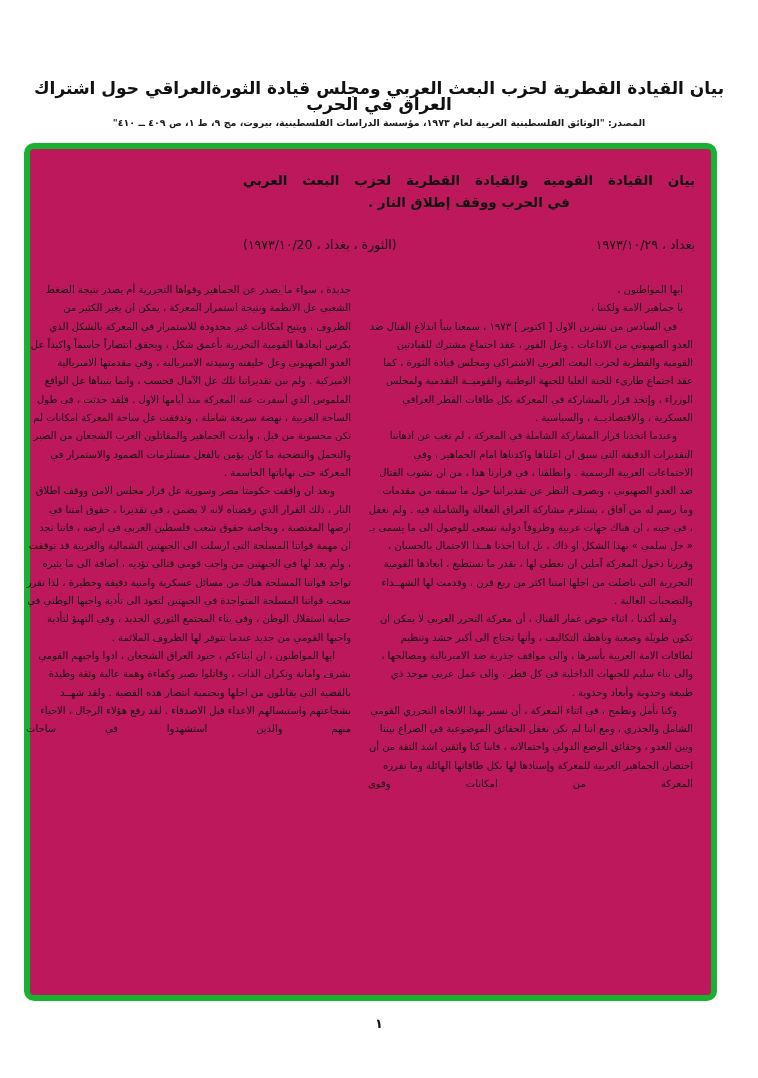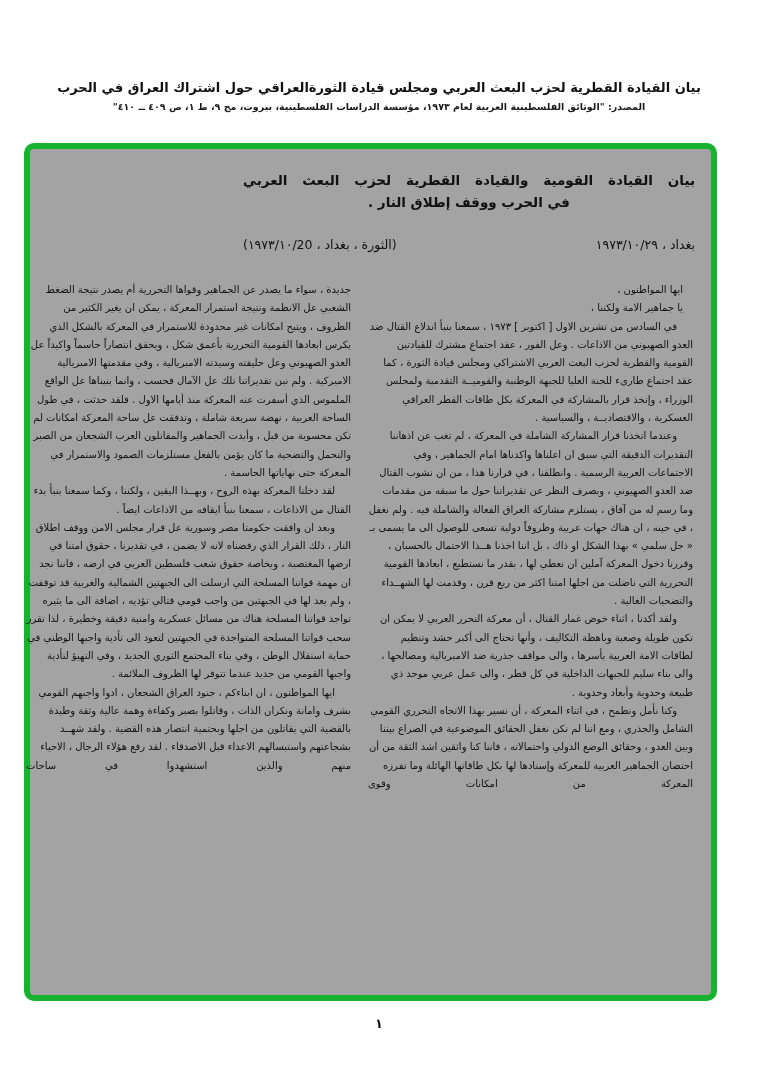--- a/index.html
+++ b/index.html
@@ -9,34 +9,34 @@
     font-family:"DejaVu Sans",sans-serif;
     color:#111;
     position:relative;
     overflow:hidden;
   }
   .page-header{
     position:absolute;top:80px;left:0;width:758px;
     text-align:center;direction:rtl;
   }
   .page-header .h-title{
-    font-size:13px;font-weight:bold;line-height:16px;
+    font-size:17px;font-weight:bold;line-height:16px;
     padding:0 22px;
   }
   .page-header .h-source{
     font-size:9.5px;font-weight:bold;margin-top:5px;
     color:#1a1a1a;
   }
   .doc-frame{
     position:absolute;left:24px;top:143px;
     width:693px;height:858px;
     border:6px solid #17b22f;
     border-radius:10px;
     box-sizing:border-box;
-    background:#a3a3a3;
+    background:#be185d;
   }
   .doc-title{
     position:absolute;top:20px;right:16px;width:452px;
     direction:rtl;
     font-weight:bold;font-size:13.5px;line-height:22px;
   }
   .title-line{
     text-align:justify;
     text-align-last:justify;
   }
@@ -95,21 +95,20 @@
     <div class="col" dir="rtl">
       <p class="p-short">ايها المواطنون ،</p>
       <p class="p-short">يا جماهير الامة ولكننا ،</p>
       <p class="p-ind">في السادس من تشرين الاول [ اكتوبر ] ١٩٧٣ ، سمعنا بنبأ اندلاع القتال ضد العدو الصهيوني من الاذاعات . وعل الفور ، عقد اجتماع مشترك للقيادتين القومية والقطرية لحزب البعث العربي الاشتراكي ومجلس قيادة الثورة ، كما عقد اجتماع طارىء للجنة العليا للجبهة الوطنية والقوميــة التقدمية ولمجلس الوزراء ، وإتخذ قرار بالمشاركة في المعركة بكل طاقات القطر العراقي العسكرية ، والاقتصاديــة ، والسياسية .</p>
       <p class="p-ind">وعندما اتخذنا قرار المشاركة الشاملة في المعركة ، لم تغب عن اذهاننا التقديرات الدقيقة التي سبق ان اعلناها واكدناها امام الجماهير ، وفي الاجتماعات العربية الرسمية . وانطلقنا ، في قرارنا هذا ، من ان نشوب القتال ضد العدو الصهيوني ، وبصرف النظر عن تقديراتنا حول ما سبقه من مقدمات وما رسم له من آفاق ، يستلزم مشاركة العراق الفعالة والشاملة فيه . ولم نغفل ، في حينه ، ان هناك جهات عربية وظروفاً دولية تسعى للوصول الى ما يسمى بـ « حل سلمي » بهذا الشكل او ذاك ، بل اننا اخذنا هــذا الاحتمال بالحسبان ، وقررنا دخول المعركة آملين ان نعطي لها ، بقدر ما نستطيع ، ابعادها القومية التحررية التي ناضلت من اجلها امتنا اكثر من ربع قرن ، وقدمت لها الشهــداء والتضحيات الغالية .</p>
       <p class="p-ind">ولقد أكدنا ، اثناء خوض غمار القتال ، أن معركة التحرر العربي لا يمكن ان تكون طويلة وصعبة وباهظة التكاليف ، وأنها تحتاج الى أكبر حشد وتنظيم لطاقات الامة العربية بأسرها ، والى مواقف جذرية ضد الامبريالية ومصالحها ، والى بناء سليم للجبهات الداخلية في كل قطر ، والى عمل عربي موحد ذي طبيعة وحدوية وأبعاد وحدوية .</p>
       <p class="p-ind p-flow">وكنا نأمل ونطمح ، في اثناء المعركة ، أن نسير بهذا الاتجاه التحرري القومي الشامل والجذري ، ومع اننا لم نكن نغفل الحقائق الموضوعية في الصراع بيننا وبين العدو ، وحقائق الوضع الدولي واحتمالاته ، فاننا كنا واثقين اشد الثقة من أن احتضان الجماهير العربية للمعركة وإسنادها لها بكل طاقاتها الهائلة وما تفرزه المعركة من امكانات وقوى</p>
     </div>
     <div class="col" dir="rtl">
       <p class="p-cont">جديدة ، سواء ما يصدر عن الجماهير وقواها التحررية أم يصدر نتيجة الضغط الشعبي عل الانظمة ونتيجة استمرار المعركة ، يمكن ان يغير الكثير من الظروف ، ويتيح امكانات غير محدودة للاستمرار في المعركة بالشكل الذي يكرس ابعادها القومية التحررية بأعمق شكل ، ويحقق انتصاراً حاسماً واكيداً عل العدو الصهيوني وعل حليفته وسيدته الامبريالية ، وفي مقدمتها الامبريالية الاميركية . ولم نبن تقديراتنا تلك عل الآمال فحسب ، وانما بنيناها عل الواقع الملموس الذي أسفرت عنه المعركة منذ أيامها الاول . فلقد حدثت ، في طول الساحة العربية ، نهضة سريعة شاملة ، وتدفقت عل ساحة المعركة امكانات لم تكن محسوبة من قبل ، وأبدت الجماهير والمقاتلون العرب الشجعان من الصبر والتحمل والتضحية ما كان يؤمن بالفعل مستلزمات الصمود والاستمرار في المعركة حتى نهاياتها الحاسمة .</p>
-      <p class="p-ind">لقد دخلنا المعركة بهذه الروح ، وبهــذا اليقين ، ولكننا ، وكما سمعنا بنبأ بدء القتال من الاذاعات ، سمعنا بنبأ ايقافه من الاذاعات ايضاً .</p>
       <p class="p-ind">وبعد ان وافقت حكومتا مصر وسورية عل قرار مجلس الامن ووقف اطلاق النار ، ذلك القرار الذي رفضناه لانه لا يضمن ، في تقديرنا ، حقوق امتنا في ارضها المغتصبة ، وبخاصة حقوق شعب فلسطين العربي في ارضه ، فاننا نجد ان مهمة قواتنا المسلحة التي ارسلت الى الجبهتين الشمالية والغربية قد توقفت ، ولم يعد لها في الجبهتين من واجب قومي قتالي تؤديه ، اضافة الى ما يثيره تواجد قواتنا المسلحة هناك من مسائل عسكرية وامنية دقيقة وخطيرة ، لذا تقرر سحب قواتنا المسلحة المتواجدة في الجبهتين لتعود الى تأدية واجبها الوطني في حماية استقلال الوطن ، وفي بناء المجتمع الثوري الجديد ، وفي التهيؤ لتأدية واجبها القومي من جديد عندما تتوفر لها الظروف الملائمة .</p>
       <p class="p-ind p-flow">ايها المواطنون ، ان ابناءكم ، جنود العراق الشجعان ، ادوا واجبهم القومي بشرف وامانة ونكران الذات ، وقاتلوا بصبر وكفاءة وهمة عالية وثقة وطيدة بالقضية التي يقاتلون من اجلها وبحتمية انتصار هذه القضية . ولقد شهــد بشجاعتهم واستبسالهم الاعداء قبل الاصدقاء . لقد رفع هؤلاء الرجال ، الاحياء منهم والذين استشهدوا في ساحات</p>
     </div>
   </div>
 
 </div>
 
 <div class="page-number">١</div>
 
 </body></html>

